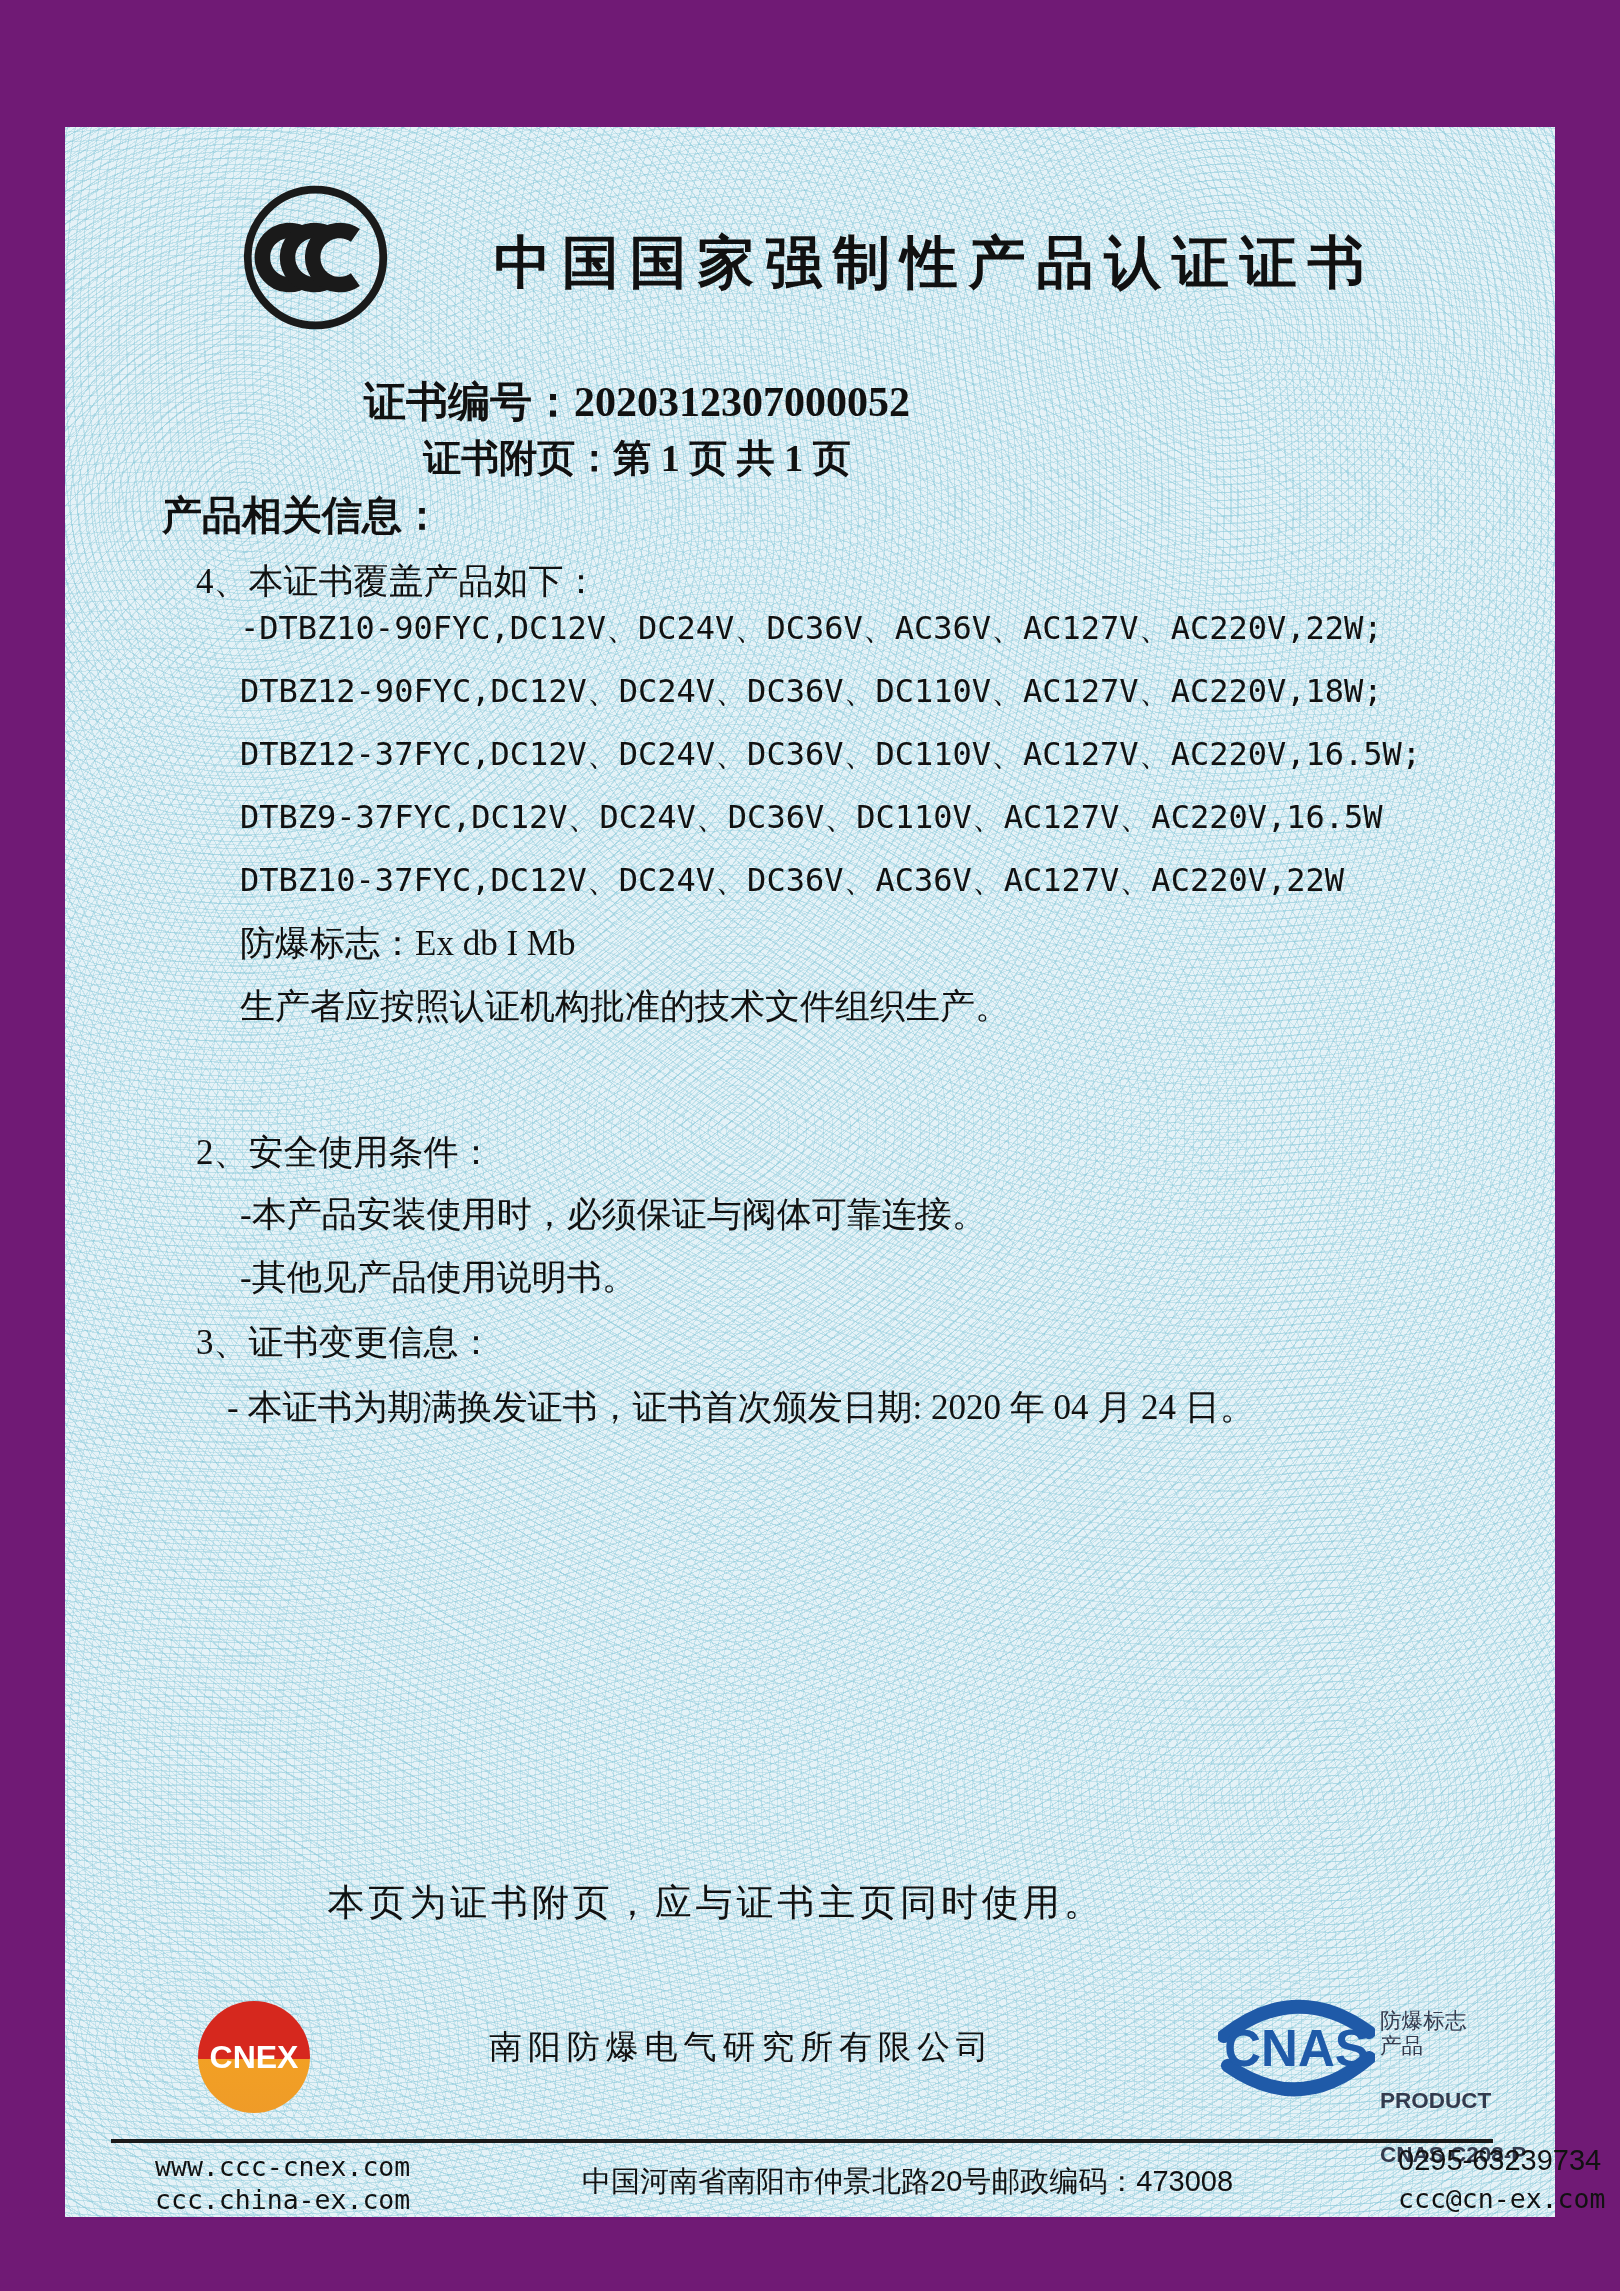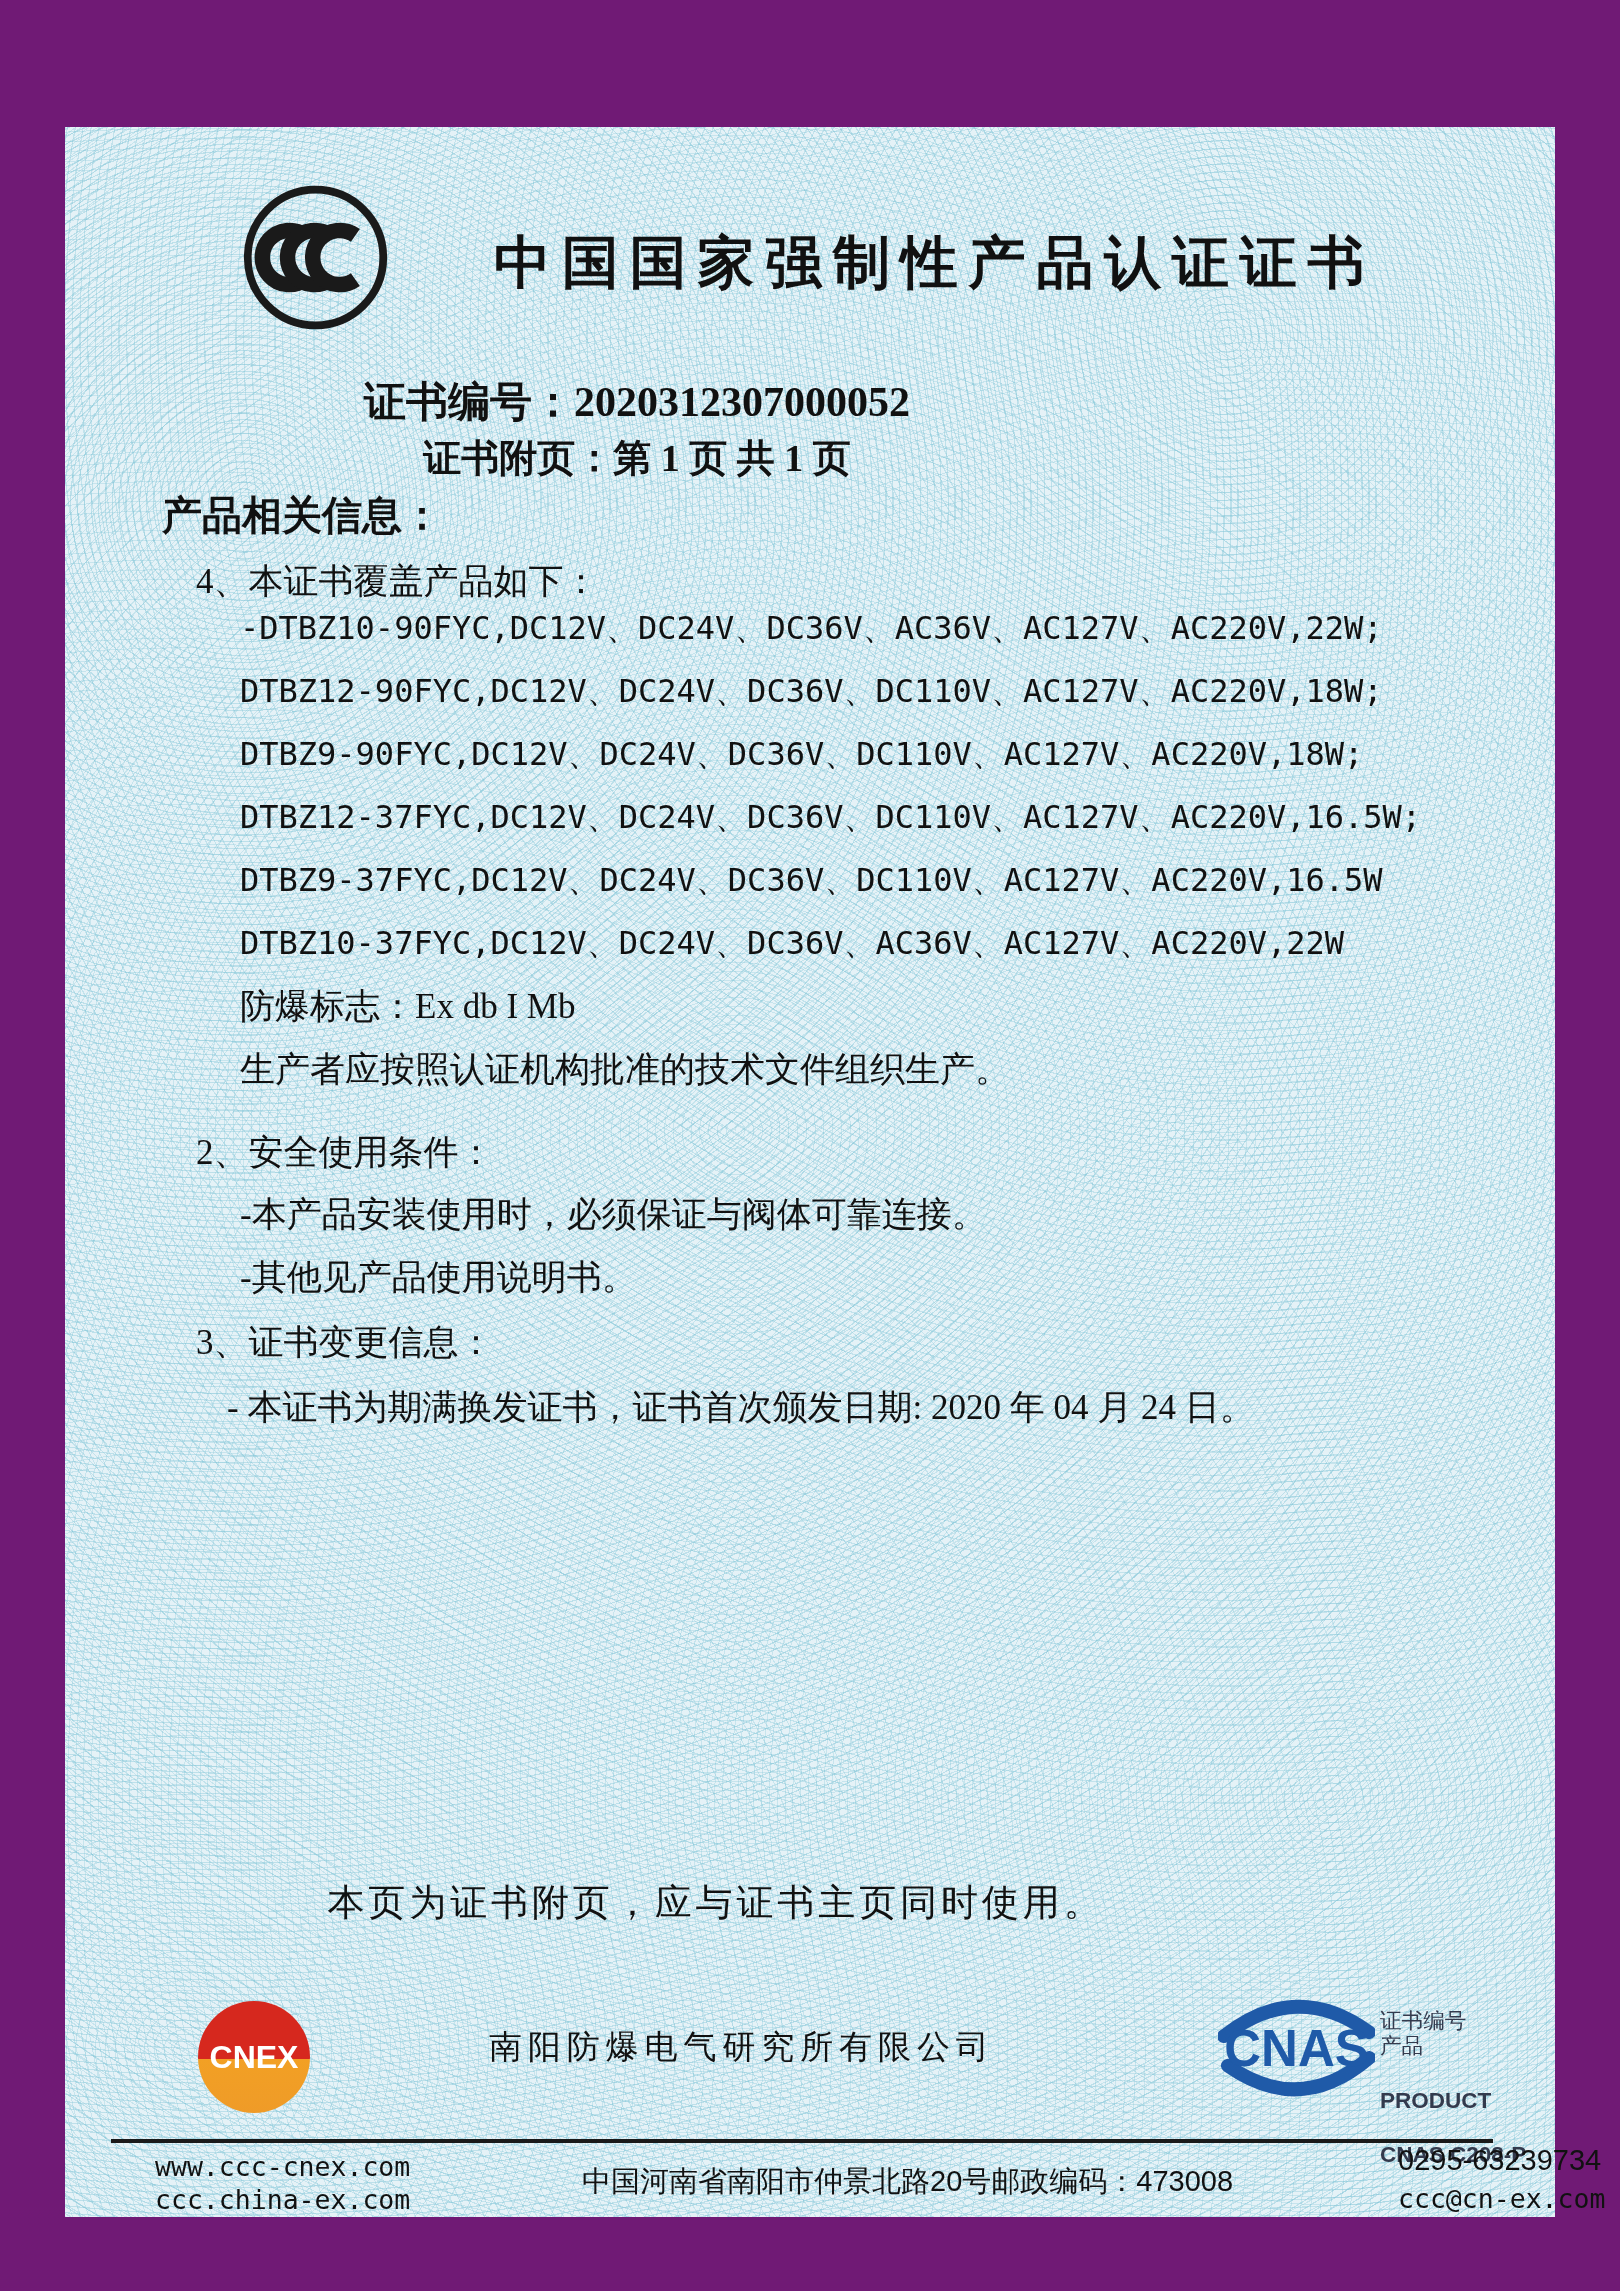--- a/index.html
+++ b/index.html
@@ -92,21 +92,20 @@
 
     <div class="abs cert-line">证书编号：2020312307000052</div>
     <div class="abs page-line">证书附页：第 1 页  共 1 页</div>
 
     <div class="abs section-heading">产品相关信息：</div>
     <div class="abs kai item-title item1">4、本证书覆盖产品如下：</div>
 
     <div class="abs product-list">
       <div class="product-line">-DTBZ10-90FYC,DC12V、DC24V、DC36V、AC36V、AC127V、AC220V,22W;</div>
       <div class="product-line">DTBZ12-90FYC,DC12V、DC24V、DC36V、DC110V、AC127V、AC220V,18W;</div>
-      <div class="product-line">DTBZ9-90FYC,DC12V、DC24V、DC36V、DC110V、AC127V、AC220V,18W;</div>
       <div class="product-line">DTBZ12-37FYC,DC12V、DC24V、DC36V、DC110V、AC127V、AC220V,16.5W;</div>
       <div class="product-line">DTBZ9-37FYC,DC12V、DC24V、DC36V、DC110V、AC127V、AC220V,16.5W</div>
       <div class="product-line">DTBZ10-37FYC,DC12V、DC24V、DC36V、AC36V、AC127V、AC220V,22W</div>
       <div class="product-line kai-line">防爆标志：Ex db I Mb</div>
       <div class="product-line kai-line">生产者应按照认证机构批准的技术文件组织生产。</div>
     </div>
 
     <div class="abs kai item-title item2">2、安全使用条件：</div>
     <div class="abs kai safety1">-本产品安装使用时，必须保证与阀体可靠连接。</div>
     <div class="abs kai safety2">-其他见产品使用说明书。</div>
@@ -122,21 +121,21 @@
 
     <div class="abs company-name">南阳防爆电气研究所有限公司</div>
 
     <svg class="abs cnas-logo" viewBox="0 0 160 108">
       <path d="M 6 42 Q 80 -16 154 38" fill="none" stroke="#1f5aa8" stroke-width="14" stroke-linecap="round"></path>
       <path d="M 10 72 Q 84 124 154 64" fill="none" stroke="#1f5aa8" stroke-width="14" stroke-linecap="round"></path>
       <text x="80" y="72" text-anchor="middle" font-family="Liberation Sans, sans-serif" font-size="52" font-weight="700" fill="#1f5aa8">CNAS</text>
     </svg>
 
     <div class="abs cnas-col">
-      <span class="cnas-cn">证书编号</span>
+      <span class="cnas-cn">防爆标志</span>
       <span class="cnas-cn">产品</span>
       <span class="cnas-en">PRODUCT</span>
       <span class="cnas-en">CNAS C208-P</span>
     </div>
 
     <div class="abs divider"></div>
 
     <div class="abs web-col">
       <span class="web-line">www.ccc-cnex.com</span>
       <span class="web-line">ccc.china-ex.com</span>

